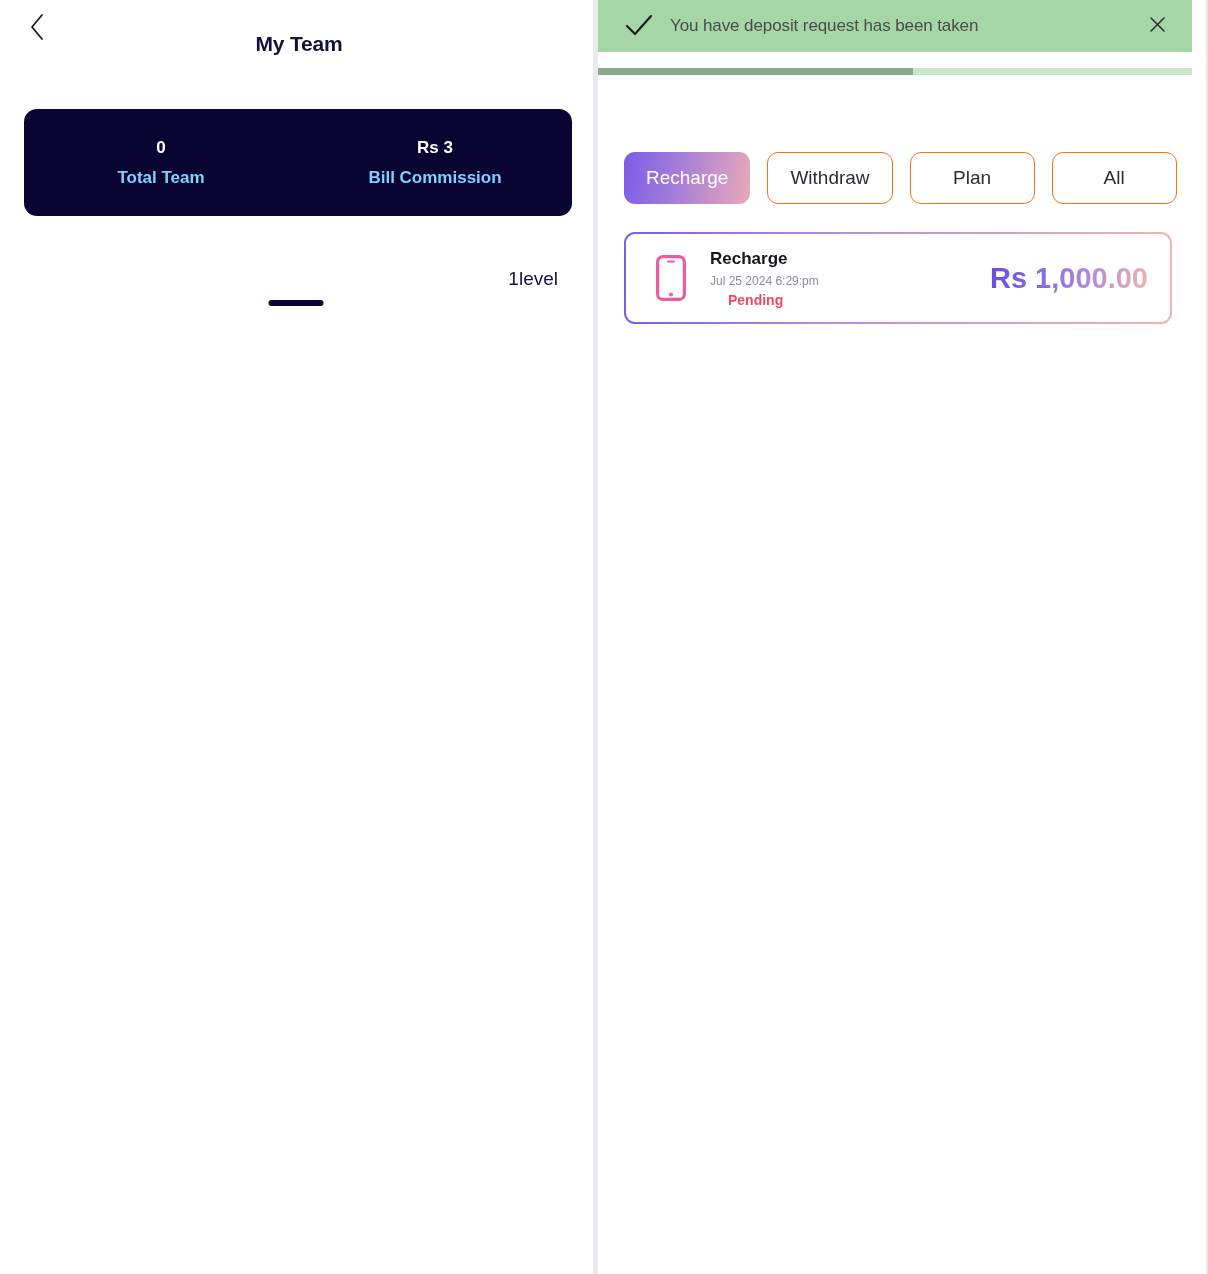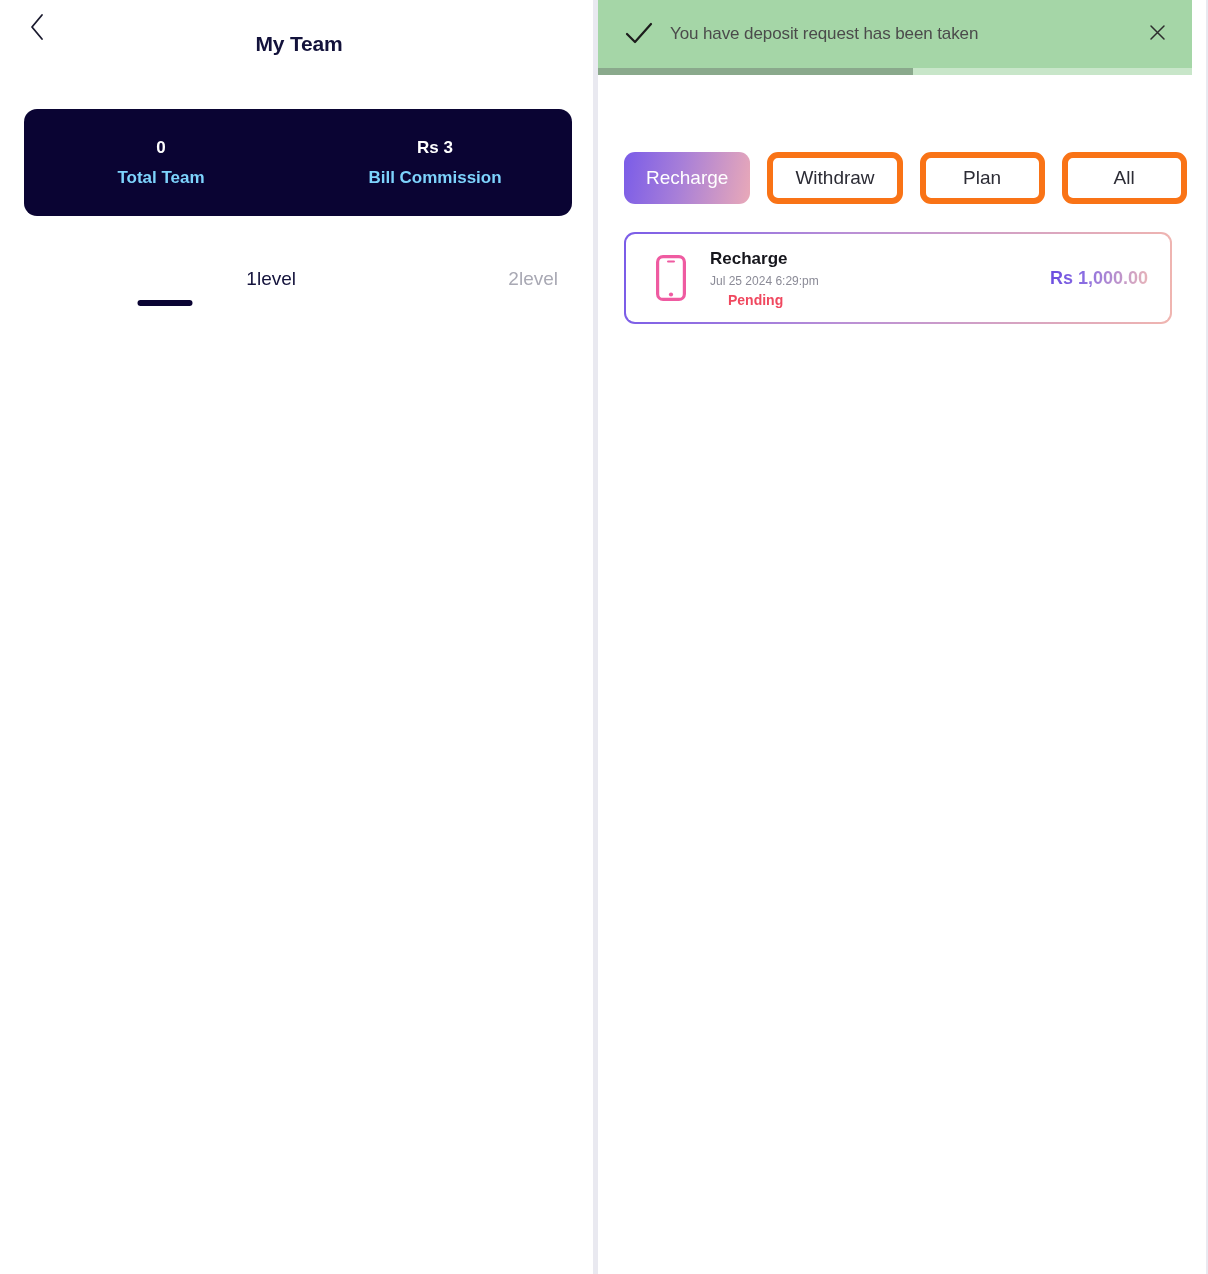--- a/index.html
+++ b/index.html
@@ -154,21 +154,21 @@
     color: #ffffff;
     z-index: 1;
   }
 
   
   .toast {
     position: absolute;
     left: 0;
     top: 0;
     width: 594px;
-    height: 68px;
+    height: 52px;
     background: #a5d6a7;
     display: flex;
     align-items: center;
     z-index: 5;
   }
   .toast-check {
     margin-left: 26px;
     margin-right: 16px;
     width: 30px;
     height: 30px;
@@ -214,21 +214,21 @@
     left: 26px;
     top: 152px;
     display: flex;
     gap: 17px;
   }
   .chip {
     height: 52px;
     min-width: 125px;
     padding: 0 22px;
     border-radius: 11px;
-    border: 6px solid #f97316;
+    border: 1px solid #f97316;
     background: #ffffff;
     color: #2c2c35;
     font-family: "Liberation Sans", sans-serif;
     font-size: 19px;
     display: flex;
     align-items: center;
     justify-content: center;
     cursor: pointer;
   }
   .chip.active {
@@ -281,21 +281,21 @@
     margin-top: 3px;
   }
   .txn-status {
     font-size: 14px;
     font-weight: bold;
     color: #f0485f;
     margin-top: 2px;
     margin-left: 18px;
   }
   .txn-amount {
-    font-size: 18px;
+    font-size: 29px;
     font-weight: bold;
     background: linear-gradient(95deg, #6a4ce0 0%, #8a6de2 35%, #e8b4b8 100%);
     -webkit-background-clip: text;
     background-clip: text;
     -webkit-text-fill-color: transparent;
     color: #7b5fe8;
     white-space: nowrap;
   }
 </style>
 </head>
@@ -324,24 +324,20 @@
       <div class="team-stat">
         <div class="stat-value">Rs 3</div>
         <div class="stat-label">Bill Commission</div>
       </div>
     </div>
 
     <div class="level-tabs">
       <button class="level-tab active">
         <span>1level</span>
         <span class="tab-underline"></span>
-      </button>
-      <button class="level-tab">
-        <span>2level</span>
-        
       </button>
     </div>
 
     <div class="panel-divider"></div>
   </div>
 
   <div class="right-panel">
 
     <div class="bill-title">My Bill</div>
 

